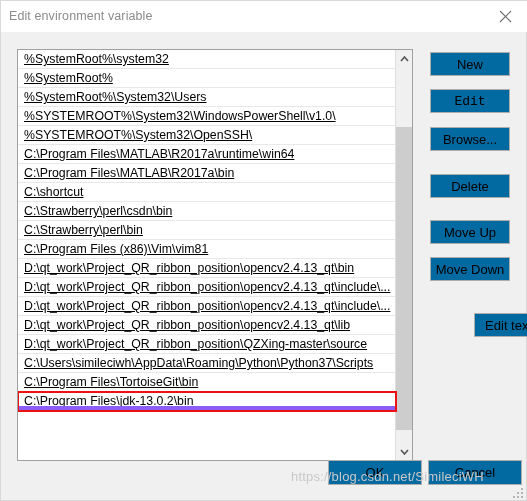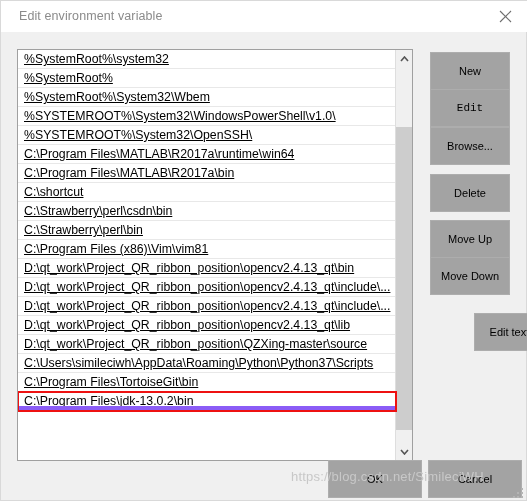--- a/index.html
+++ b/index.html
@@ -29,21 +29,21 @@
   #titlebar {
     position: absolute;
     left: 0; top: 0;
     width: 527px;
     height: 31px;
     background: #ffffff;
     box-sizing: border-box;
   }
   #title-text {
     position: absolute;
-    left: 18px;
+    left: 8px;
     top: 8px;
     font-size: 12.5px;
     color: #8b8b8b;
     white-space: nowrap;
     letter-spacing: 0.1px;
   }
   #close-button {
     position: absolute;
     right: 0; top: 0;
     width: 45px;
@@ -124,29 +124,29 @@
     width: 16px;
     top: 77px;
     height: 303px;
     background: #cdcdcd;
     cursor: default;
   }
 
   
   .btn {
     position: absolute;
-    background: #a3a3a3;
+    background: #0369a1;
     border: 1px solid #adadad;
     box-sizing: border-box;
     font-family: "Liberation Sans", sans-serif;
-    font-size: 11px;
+    font-size: 13px;
     color: #000000;
     text-align: center;
     cursor: default;
-    padding: 18px;
+    padding: 4px;
     white-space: nowrap;
     display: flex;
     align-items: center;
     justify-content: center;
   }
   .side-btn {
     left: 429px;
     width: 80px;
     height: 24px;
   }
@@ -208,21 +208,21 @@
         <line x1="1" y1="1" x2="12" y2="12" stroke="#6e6e6e" stroke-width="1.1"></line>
         <line x1="12" y1="1" x2="1" y2="12" stroke="#6e6e6e" stroke-width="1.1"></line>
       </svg>
     </div>
   </div>
 
   <div id="listbox">
     <div id="list-rows">
         <div class="row">%SystemRoot%\system32</div>
         <div class="row">%SystemRoot%</div>
-        <div class="row">%SystemRoot%\System32\Wbem</div>
+        <div class="row">%SystemRoot%\System32\Users</div>
         <div class="row">%SYSTEMROOT%\System32\WindowsPowerShell\v1.0\</div>
         <div class="row">%SYSTEMROOT%\System32\OpenSSH\</div>
         <div class="row">C:\Program Files\MATLAB\R2017a\runtime\win64</div>
         <div class="row">C:\Program Files\MATLAB\R2017a\bin</div>
         <div class="row">C:\shortcut</div>
         <div class="row">C:\Strawberry\perl\csdn\bin</div>
         <div class="row">C:\Strawberry\perl\bin</div>
         <div class="row">C:\Program Files (x86)\Vim\vim81</div>
         <div class="row">D:\qt_work\Project_QR_ribbon_position\opencv2.4.13_qt\bin</div>
         <div class="row">D:\qt_work\Project_QR_ribbon_position\opencv2.4.13_qt\include\...</div>

